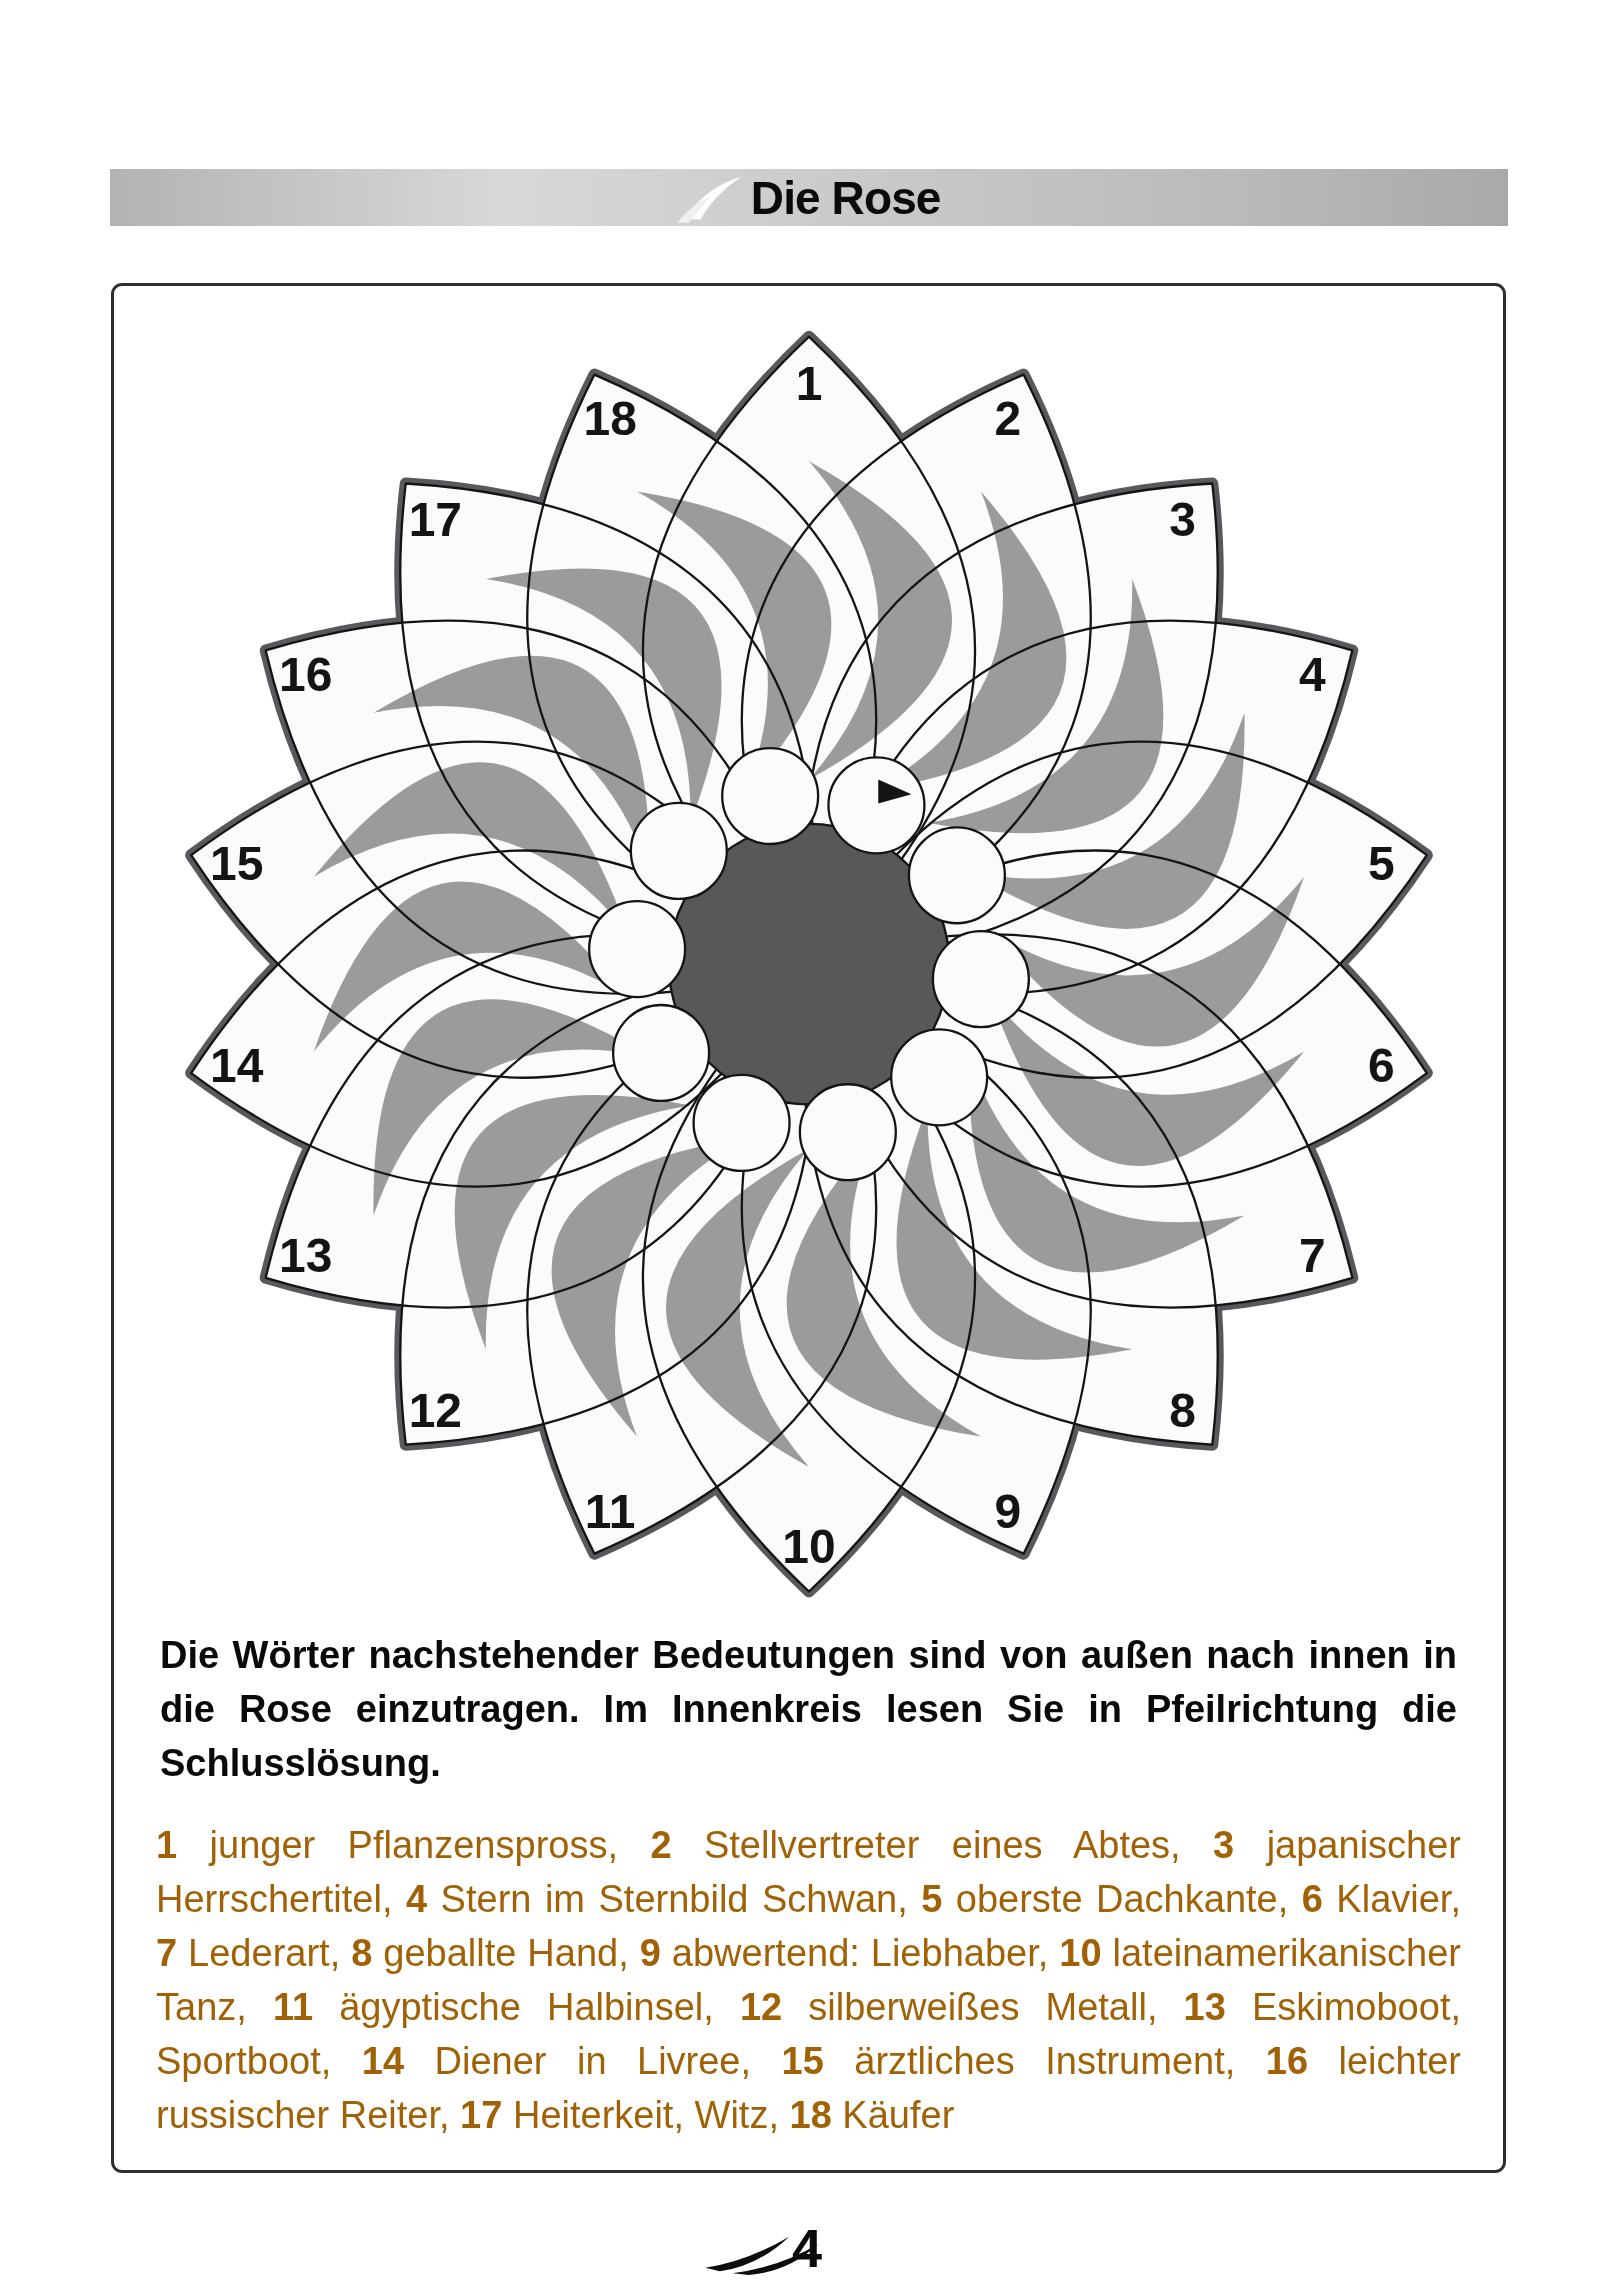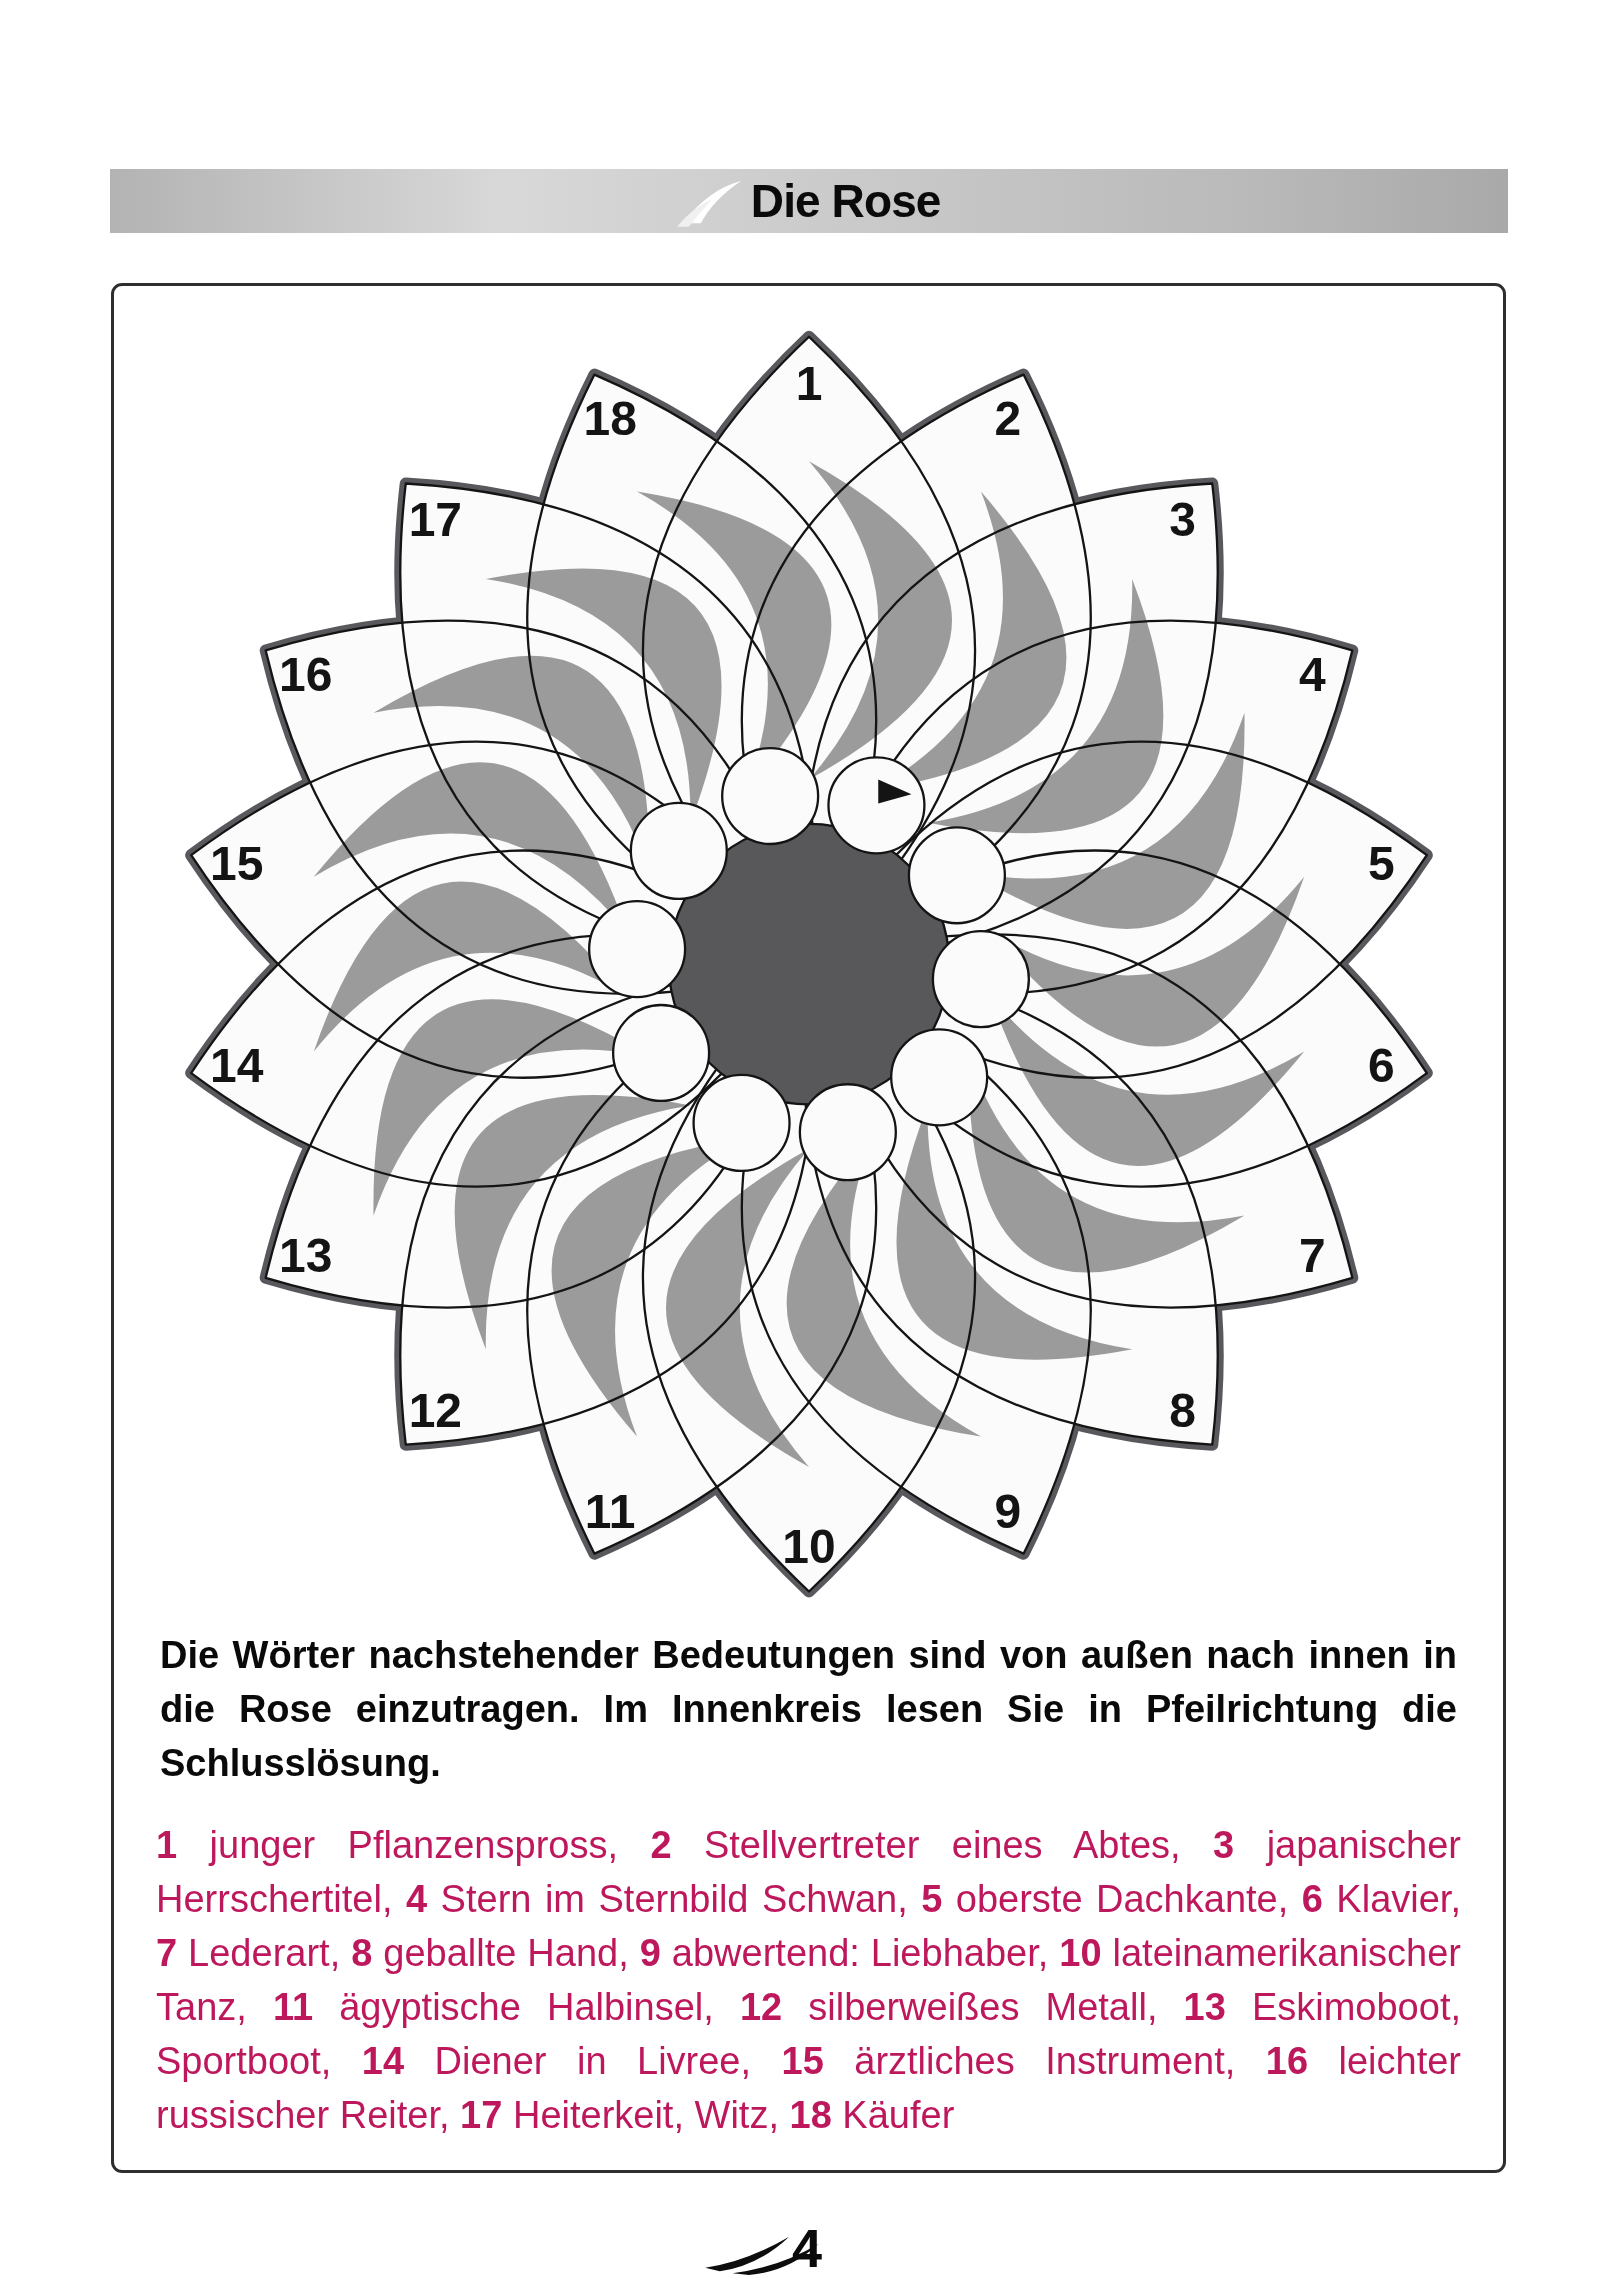--- a/index.html
+++ b/index.html
@@ -1,36 +1,36 @@
 <!DOCTYPE html>
 <html style="font-size:14.8px"><head>
 <meta charset="utf-8">
 <style>
   * { margin:0; padding:0; box-sizing:border-box; }
   html,body { width:1614px; height:2290px; background:#ffffff; overflow:hidden;
               font-family:"Liberation Sans", sans-serif; color:#0d0d0d; }
   .page { position:absolute; inset:0; background:#ffffff; }
 
   
-  .header-bar { position:absolute; left:110px; top:169px; width:1398px; height:64px;
+  .header-bar { position:absolute; left:110px; top:169px; width:1398px; height:57px;
                 background:linear-gradient(90deg,#b3b3b3 0%,#d8d8d8 28%,#c9c9c9 55%,#b9b9b9 82%,#a9a9a9 100%);
                 display:flex; align-items:center; justify-content:center; gap:7.4px; }
   .header-swoosh { display:inline-flex; margin-top:3.7px; }
   .header-title { font-size:46px; font-weight:bold; letter-spacing:-0.9px; color:#0a0a0a; }
 
   
   .puzzle-box { position:absolute; left:111px; top:283px; width:1395px; height:1890px;
                 border:3.7px solid #2e2e2e; border-radius:11px; background:#ffffff; overflow:hidden; }
   .rose-svg { display:block; margin:0 auto; }
   .rose-svg text { font-family:"Liberation Sans", sans-serif; }
 
   .instructions { padding:0 46px; margin-top:-3.7px; font-size:38px; line-height:1.42;
                   font-weight:bold; text-align:justify; color:#0a0a0a; }
   .clues { padding:0 42px; margin-top:28px; font-size:38px; line-height:1.42;
-           text-align:justify; color:#be185d; }
+           text-align:justify; color:#a16207; }
   .clues b { font-weight:bold; }
 
   
   .footer { position:absolute; left:0; top:2213px; width:100%;
             display:flex; justify-content:center; }
   .footer-wrap { position:relative; width:129px; height:70px;
                  display:flex; align-items:center; justify-content:center; }
   .footer-swoosh { position:absolute; left:-42px; top:20px; z-index:1; }
   .page-number { position:relative; z-index:2; font-size:54px; font-weight:bold; color:#0a0a0a; }
 </style>

